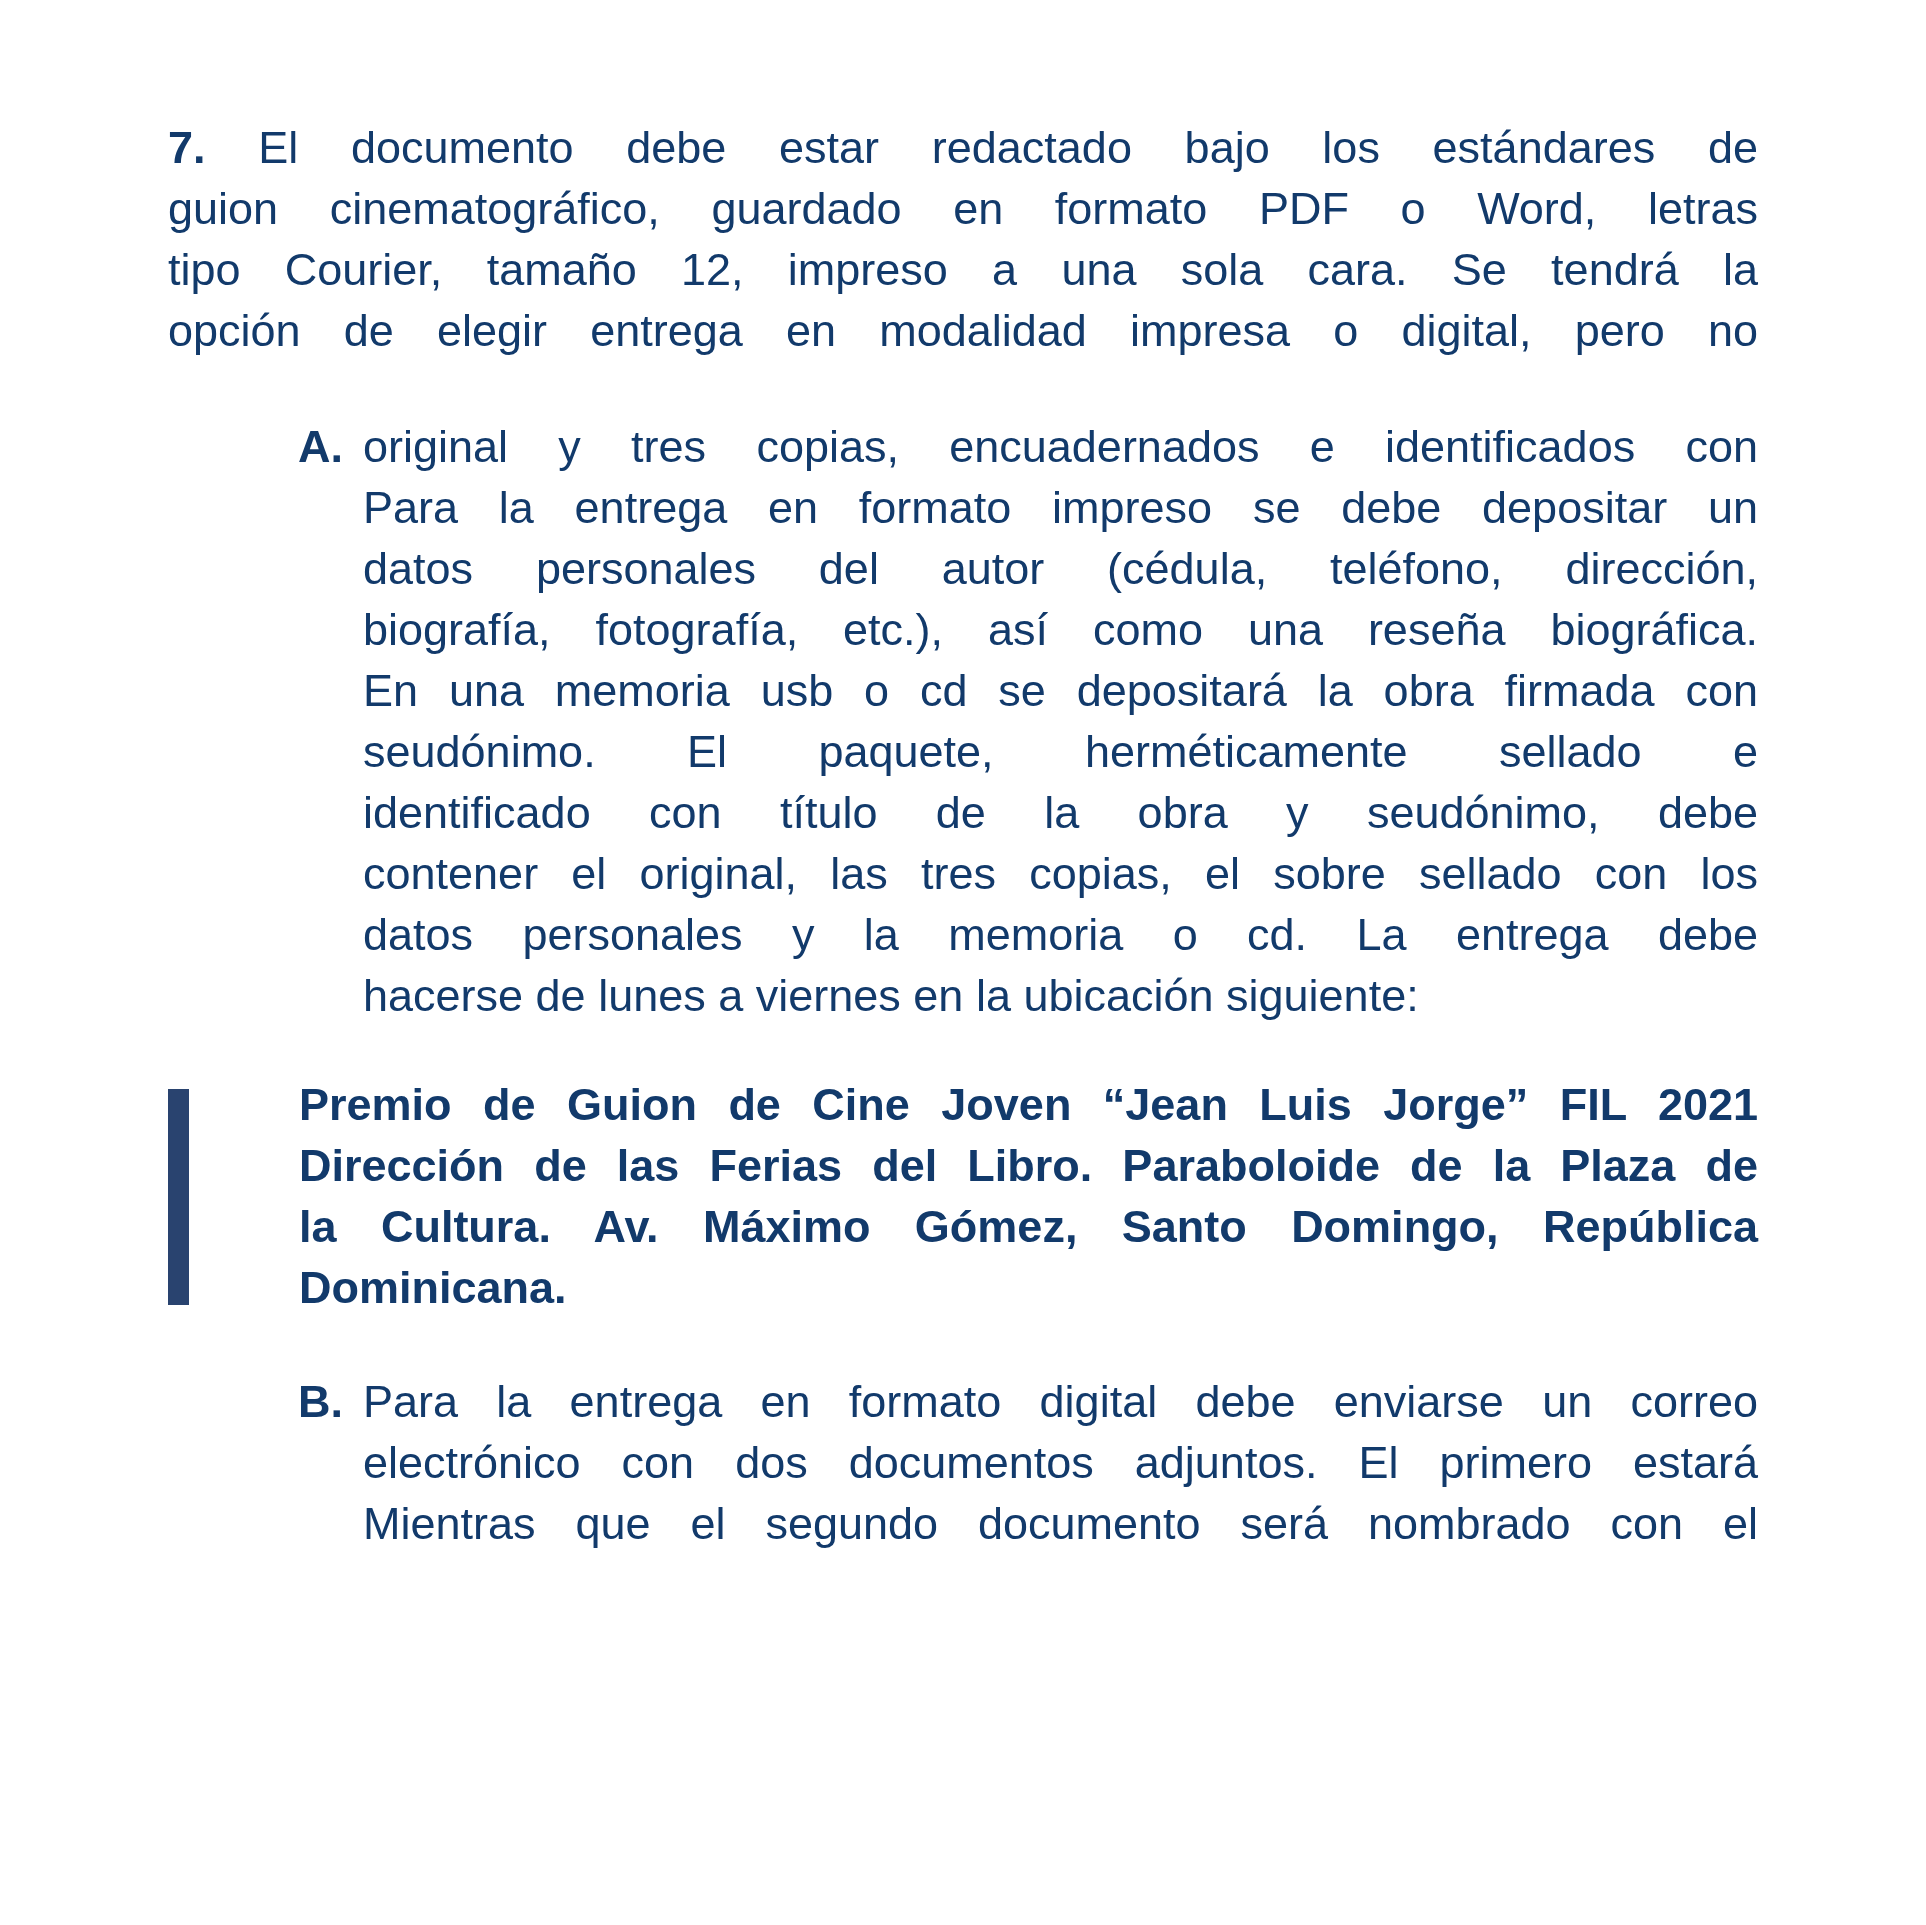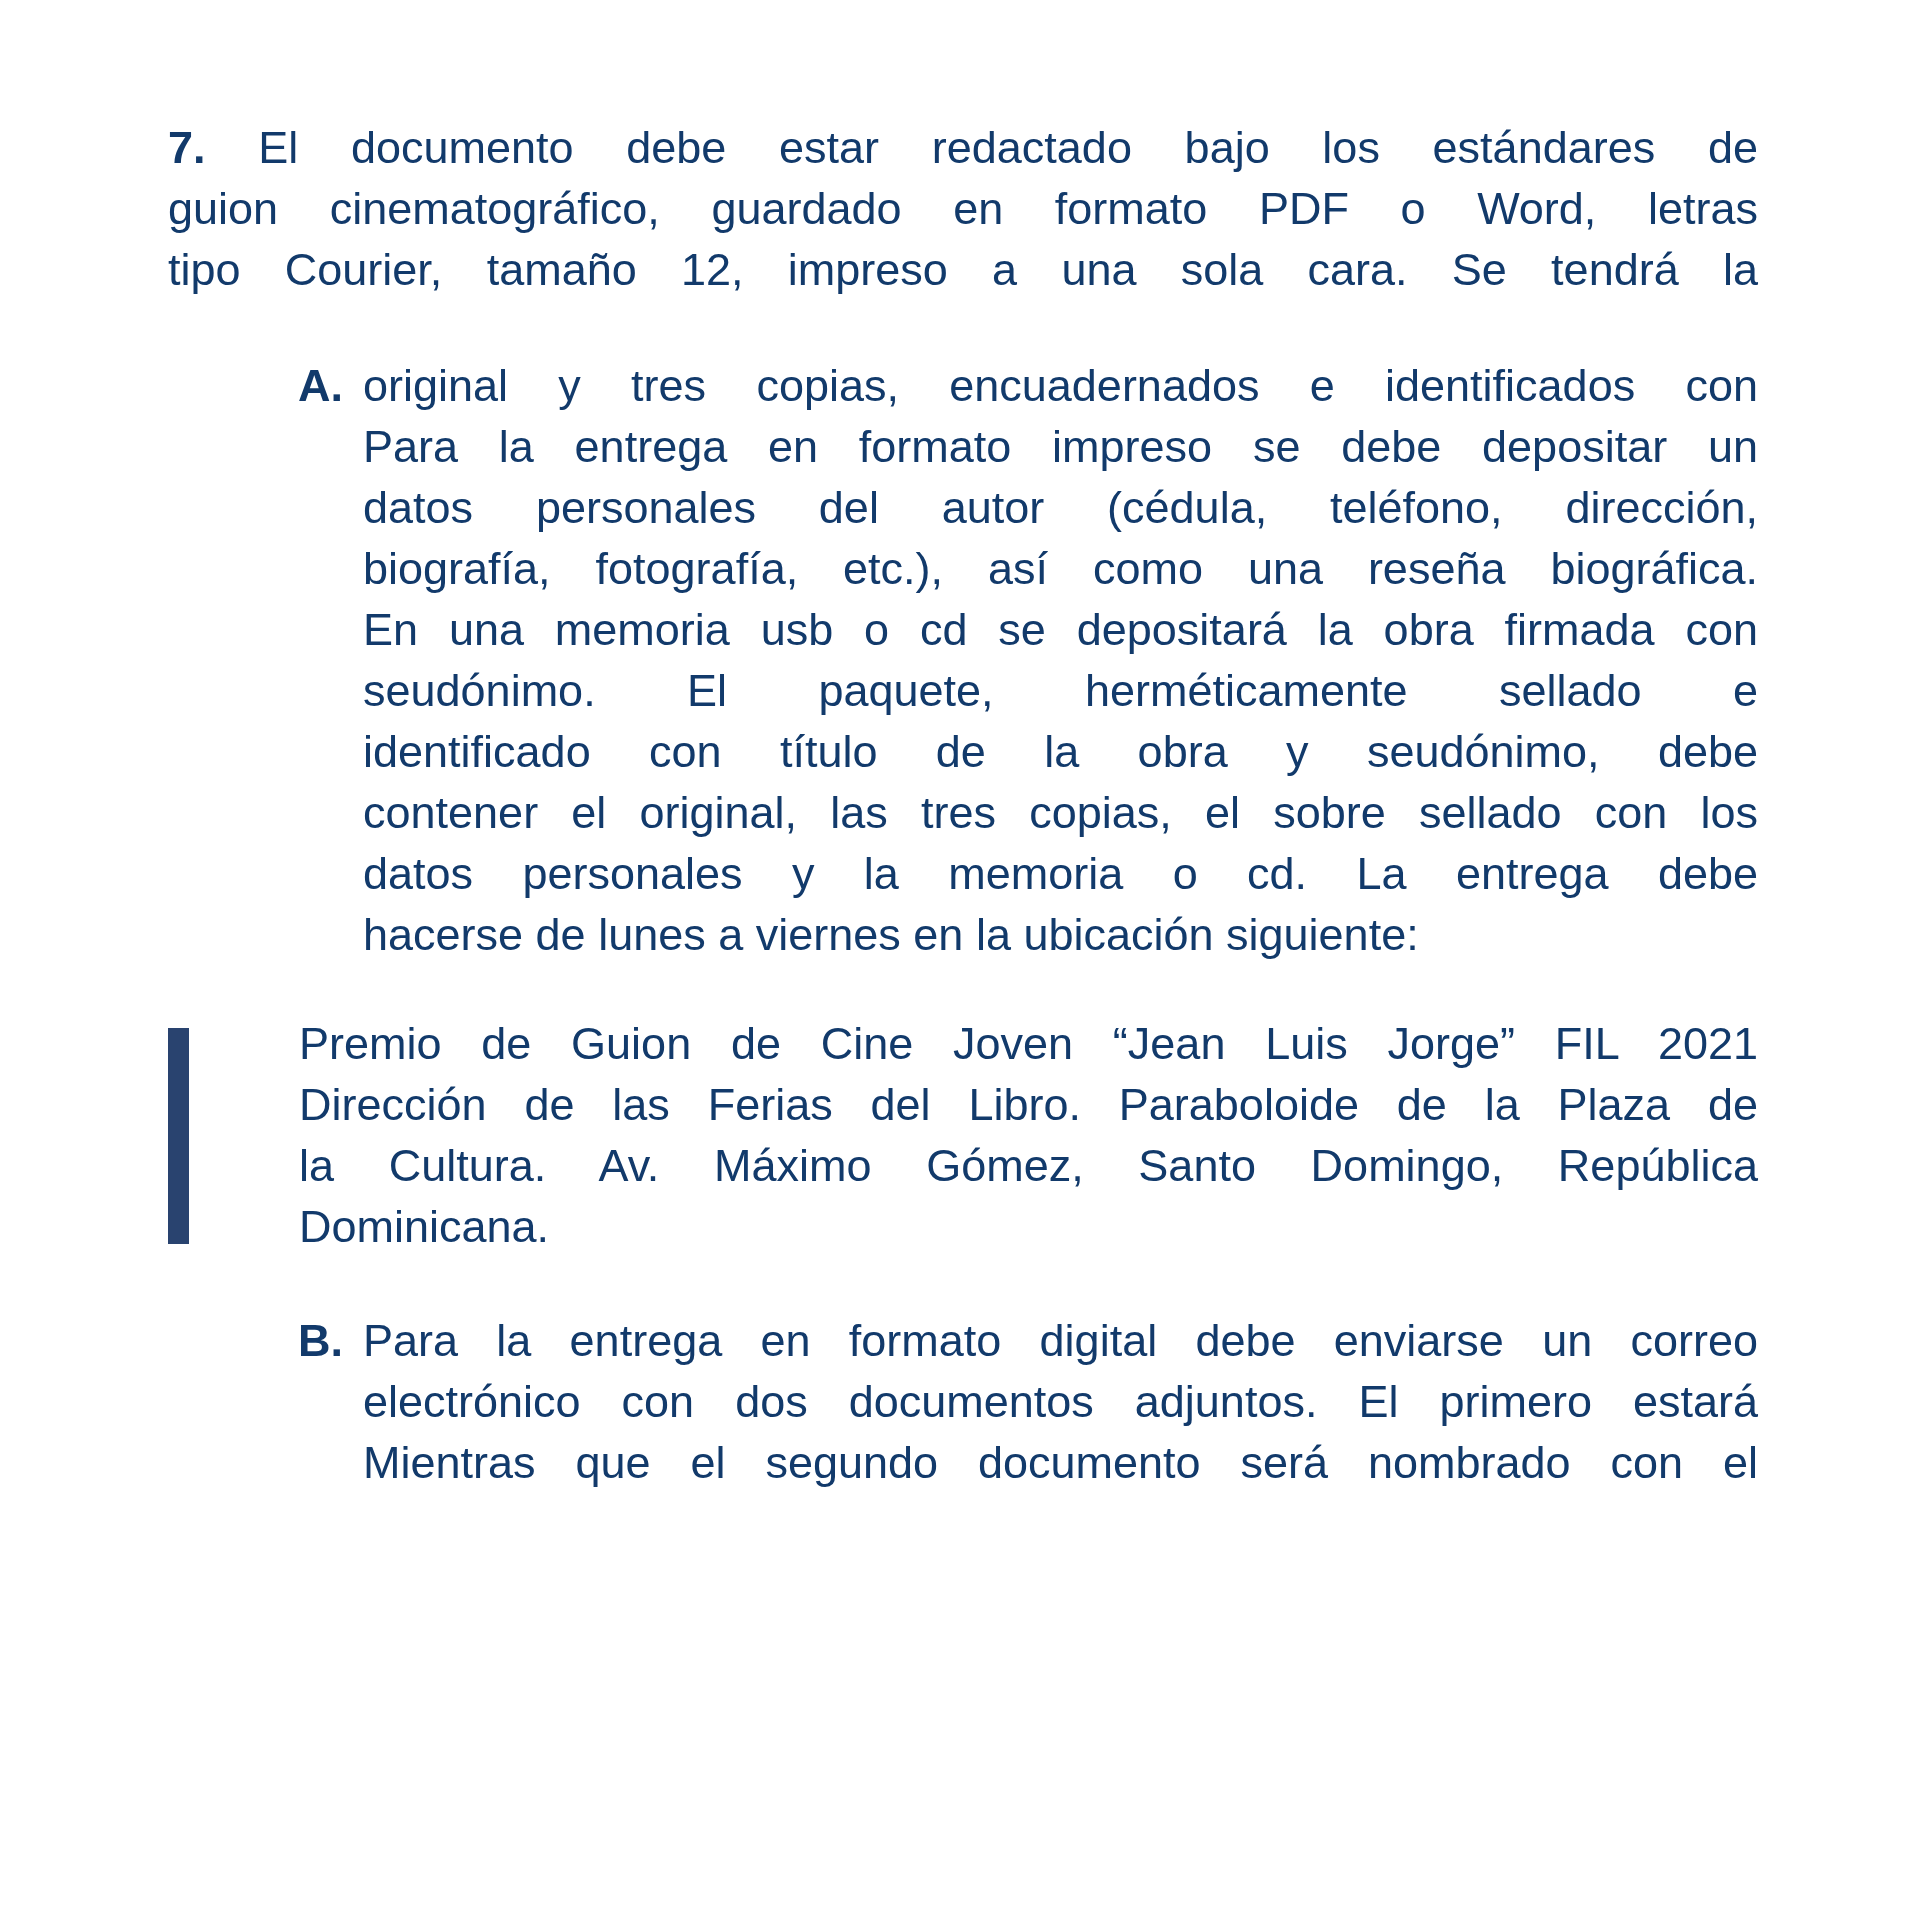--- a/index.html
+++ b/index.html
@@ -38,20 +38,21 @@
     font-size: 45px;
     line-height: 61px;
     font-weight: 700;
   }
   .item-a { margin-top: 55px; }
   .item-b { margin-top: 53px; }
   .quote {
     position: relative;
     padding-left: 131px;
     margin-top: 48px;
+    font-weight: bold;
   }
   .quote .bar {
     position: absolute;
     left: 0;
     top: 15.4px;
     width: 20.5px;
     height: 216px;
     background: var(--accent-color, #29436f);
   }
   .pagenum-box {
@@ -74,20 +75,21 @@
 </head>
 <body>
 
 <div class="page">
   <div class="content">
 
     <div>
       <div class="line"><span class="lbl">7.</span> <span>El documento debe estar redactado bajo los estándares de</span></div>
       <div class="line">guion cinematográfico, guardado en formato PDF o Word, letras</div>
       <div class="line">tipo Courier, tamaño 12, impreso a una sola cara. Se tendrá la</div>
+      <div class="line">opción de elegir entrega en modalidad impresa o digital, pero no</div>
     </div>
 
     <div class="item item-a">
       <span class="lbl-abs">A.</span>
       <div class="line">original y tres copias, encuadernados e identificados con</div>
       <div class="line">Para la entrega en formato impreso se debe depositar un</div>
       <div class="line">datos personales del autor (cédula, teléfono, dirección,</div>
       <div class="line">biografía, fotografía, etc.), así como una reseña biográfica.</div>
       <div class="line">En una memoria usb o cd se depositará la obra firmada con</div>
       <div class="line">seudónimo. El paquete, herméticamente sellado e</div>

